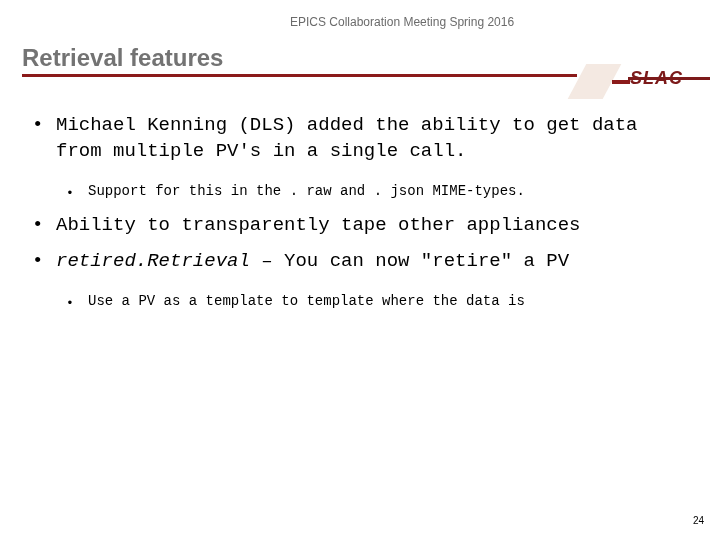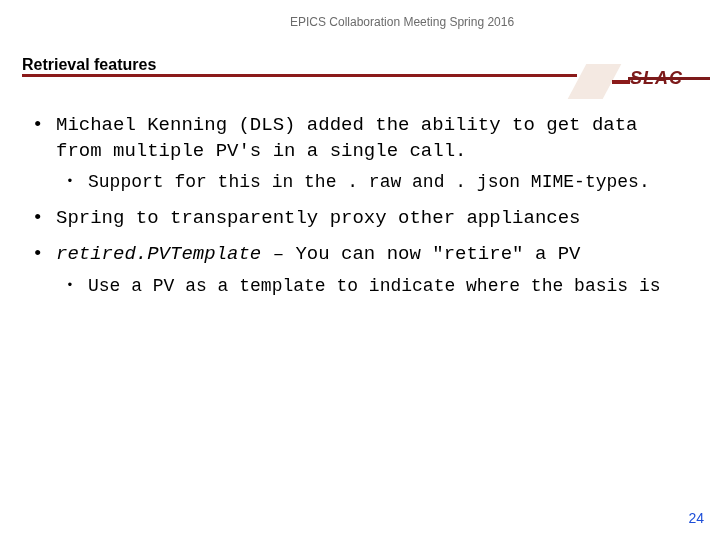--- a/index.html
+++ b/index.html
@@ -20,25 +20,25 @@
   }
   .header-banner {
     position: absolute;
     top: 15px;
     left: 290px;
     font-size: 12px;
     color: #6b6b6b;
   }
   .title-row {
     position: absolute;
-    top: 56px;
+    top: 44px;
     left: 22px;
-    font-size: 16px;
+    font-size: 24px;
     font-weight: bold;
-    color: #000000;
+    color: #737373;
   }
   .title-rule {
     position: absolute;
     top: 74px;
     left: 22px;
     width: 555px;
     height: 3px;
     background: #8b1a1a;
   }
   .accent-block {
@@ -110,38 +110,38 @@
     font-size: 19px;
   }
   ul.level2 {
     list-style: none;
     margin: 4px 0 0 0;
     padding: 0;
   }
   ul.level2 > li {
     position: relative;
     padding-left: 32px;
-    margin-top: 6px;
-    font-size: 18px;
+    margin-top: 18px;
+    font-size: 14px;
   }
   ul.level2 > li::before {
     content: "•";
     position: absolute;
     left: 10px;
     top: 3px;
     color: #000;
     font-size: 13px;
   }
   .italic { font-style: italic; }
   .pagenum {
     position: absolute;
     bottom: 14px;
     right: 16px;
-    font-size: 14px;
-    color: #1d4ed8;
+    font-size: 10px;
+    color: #000000;
   }
 </style>
 </head>
 <body>
 
 <div class="slide">
 
   <div class="header-banner">EPICS Collaboration Meeting Spring 2016</div>
 
   <div class="title-row">Retrieval features</div>
@@ -158,27 +158,27 @@
     <ul class="level1">
       <li>
         <span>Michael Kenning (DLS) added the ability to get data from multiple PV's in a single call.</span>
         <ul class="level2">
           <li>
             <span>Support for this in the . raw and . json MIME-types.</span>
           </li>
         </ul>
       </li>
       <li>
-        <span>Spring to transparently proxy other appliances</span>
+        <span>Ability to transparently tape other appliances</span>
       </li>
       <li>
-        <span class="italic">retired.PVTemplate</span><span> – You can now "retire" a PV</span>
+        <span class="italic">retired.Retrieval</span><span> – You can now "retire" a PV</span>
         <ul class="level2">
           <li>
-            <span>Use a PV as a template to indicate where the basis is</span>
+            <span>Use a PV as a template to template where the data is</span>
           </li>
         </ul>
       </li>
     </ul>
   </div>
 
   <div class="pagenum">24</div>
 </div>
 
 </body></html>

